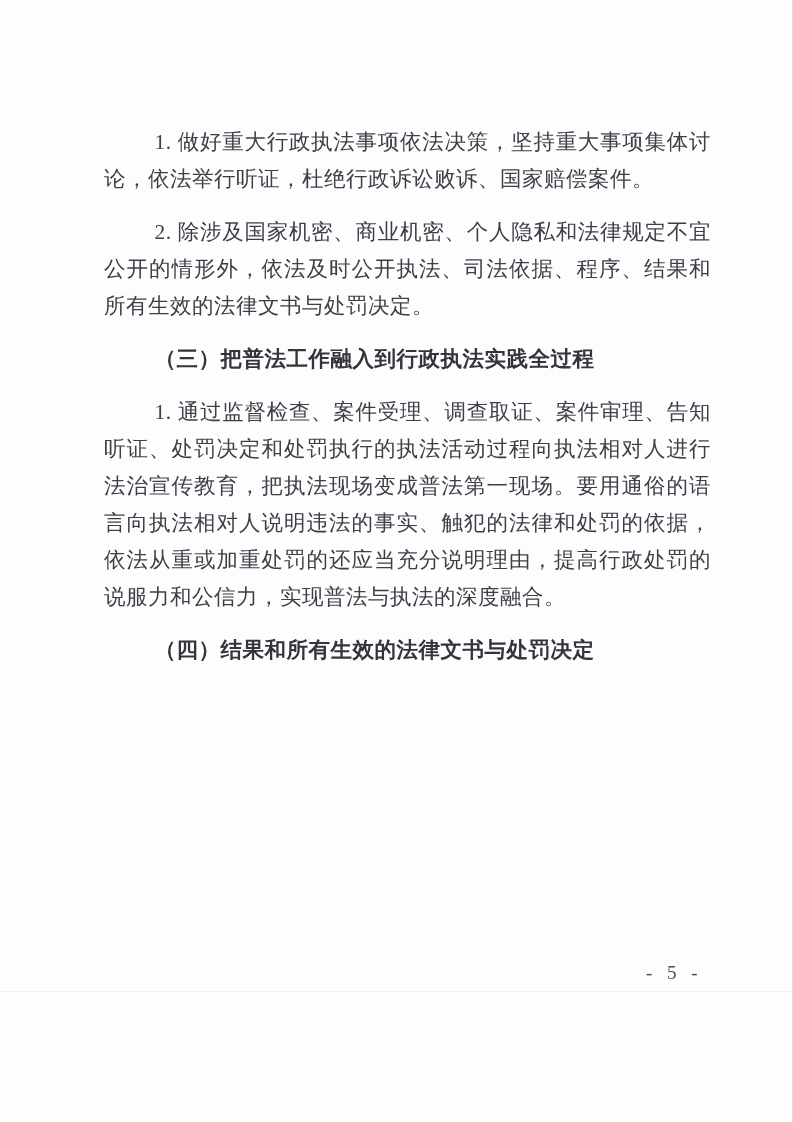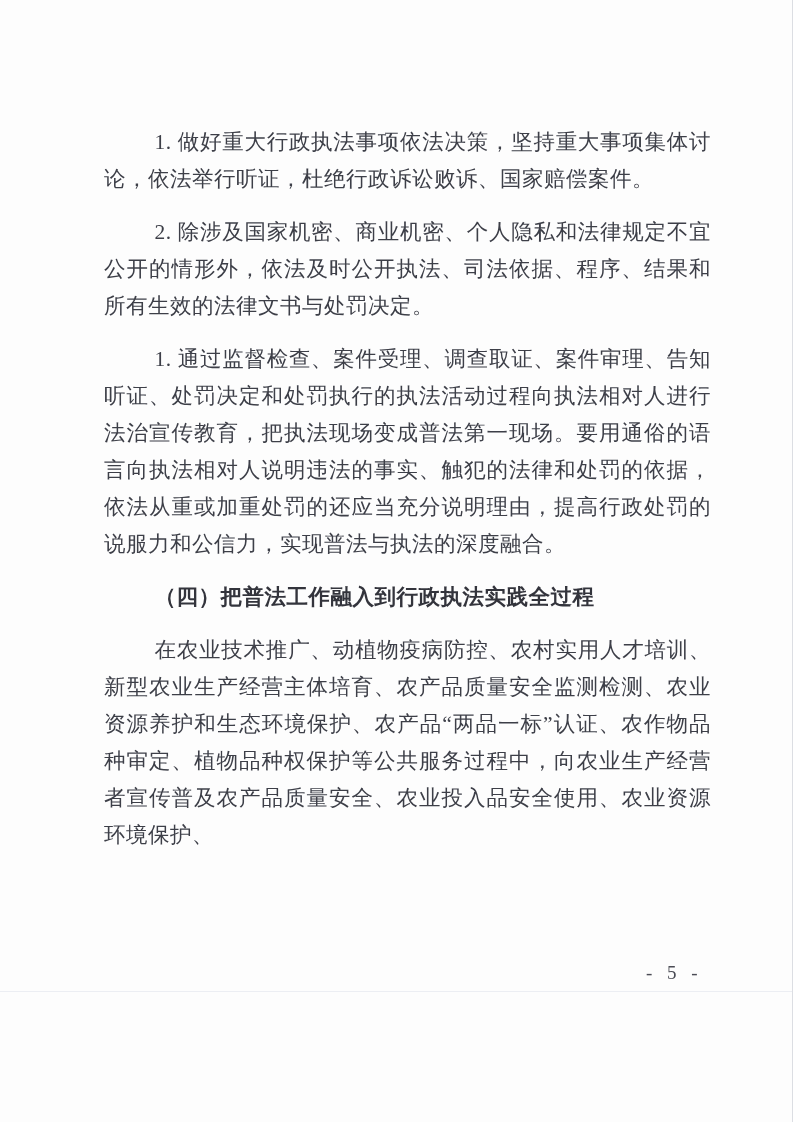--- a/index.html
+++ b/index.html
@@ -55,21 +55,21 @@
     background: #eceef3;
   }
 </style>
 </head>
 <body>
 
 <div class="page">
   <div class="content">
     <p class="body">1. 做好重大行政执法事项依法决策，坚持重大事项集体讨论，依法举行听证，杜绝行政诉讼败诉、国家赔偿案件。</p>
     <p class="body">2. 除涉及国家机密、商业机密、个人隐私和法律规定不宜公开的情形外，依法及时公开执法、司法依据、程序、结果和所有生效的法律文书与处罚决定。</p>
+    <p class="heading">（三）把普法工作融入到行政执法实践全过程</p>
     <p class="body">1. 通过监督检查、案件受理、调查取证、案件审理、告知听证、处罚决定和处罚执行的执法活动过程向执法相对人进行法治宣传教育，把执法现场变成普法第一现场。要用通俗的语言向执法相对人说明违法的事实、触犯的法律和处罚的依据，依法从重或加重处罚的还应当充分说明理由，提高行政处罚的说服力和公信力，实现普法与执法的深度融合。</p>
-    <p class="heading">（四）把普法工作融入到行政执法实践全过程</p>
-    <p class="body">在农业技术推广、动植物疫病防控、农村实用人才培训、新型农业生产经营主体培育、农产品质量安全监测检测、农业资源养护和生态环境保护、农产品“两品一标”认证、农作物品种审定、植物品种权保护等公共服务过程中，向农业生产经营者宣传普及农产品质量安全、农业投入品安全使用、农业资源环境保护、</p>
+    <p class="heading">（四）结果和所有生效的法律文书与处罚决定</p>
   </div>
 
   <div class="page-number">- 5 -</div>
 
   <div class="scan-line"></div>
 </div>
 
 </body></html>

